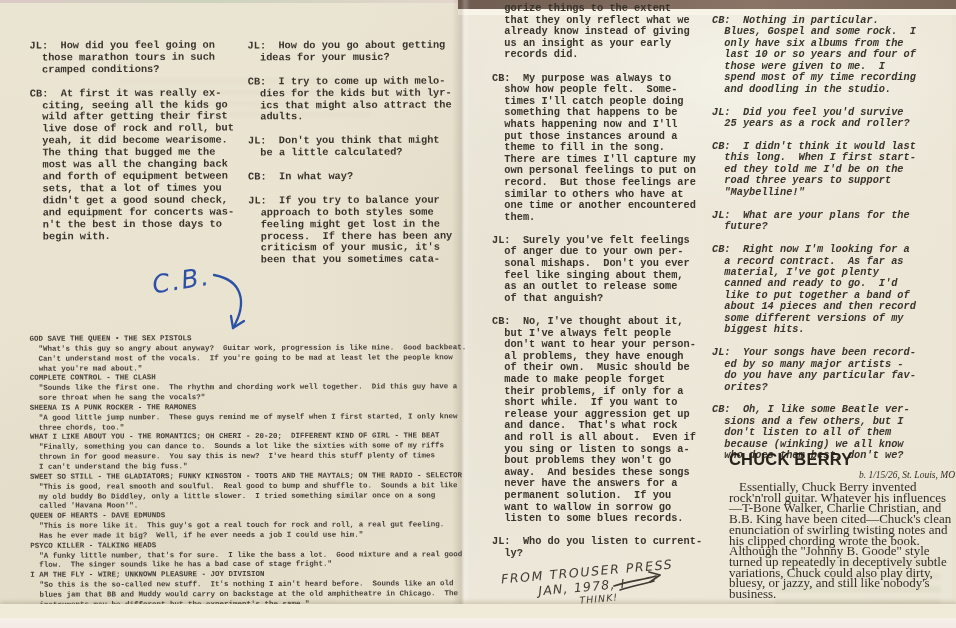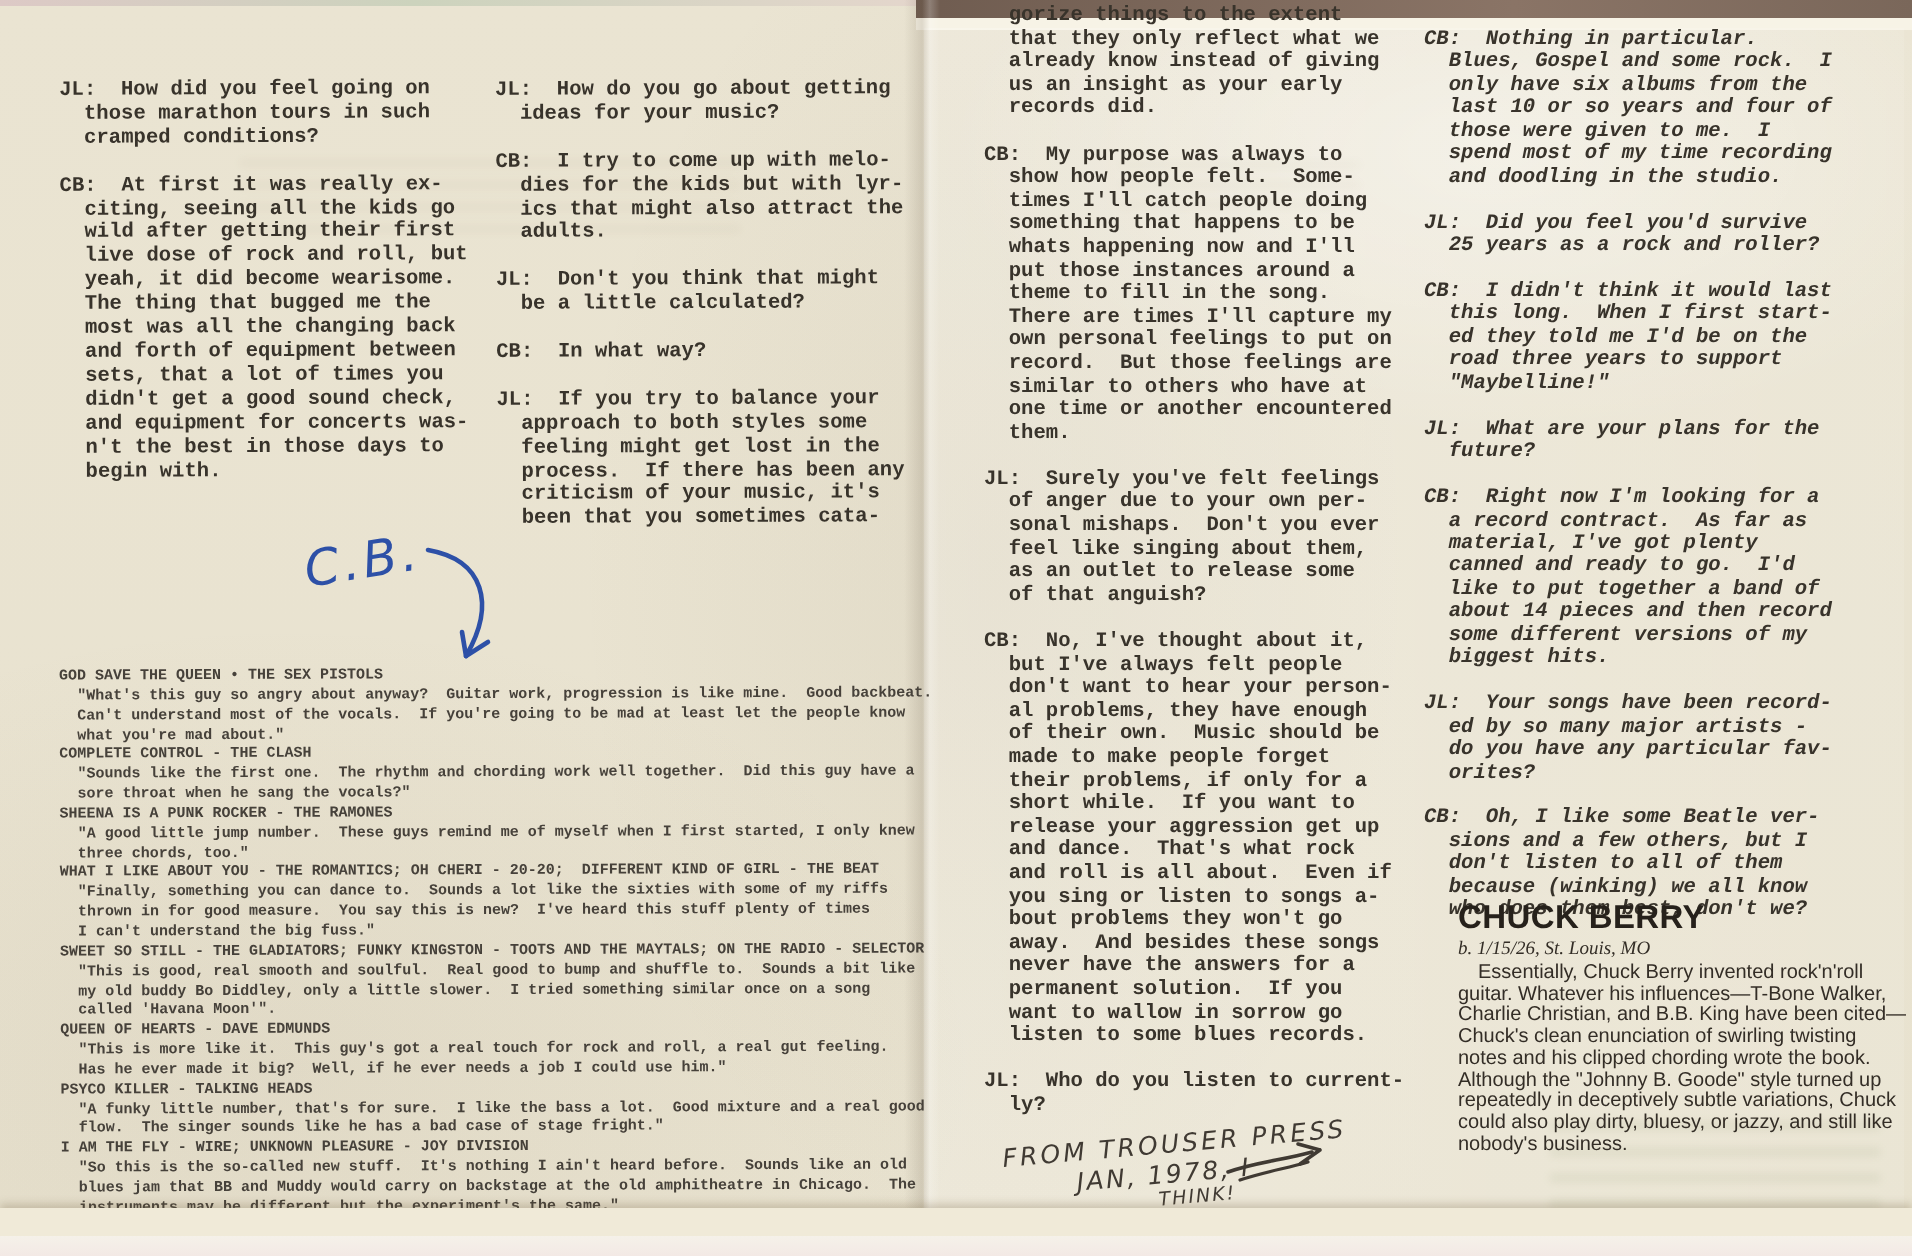--- a/index.html
+++ b/index.html
@@ -46,22 +46,22 @@
     font-family:"DejaVu Sans",sans-serif; font-style:italic; color:#403a33; }
   .src-line1 { font-size:12.5px; letter-spacing:1.6px; }
   .src-line2 { font-size:12.5px; letter-spacing:1.2px; margin-left:36px; }
   .src-line3 { font-size:9.5px;  letter-spacing:1px;   margin-left:76px; }
   .src-arrow { position:absolute; left:612px; top:570px; }
 
   .bio { position:absolute; left:729px; top:450px; width:226px; color:#332d26; }
   .bio-title { font-family:"Liberation Sans",sans-serif; font-weight:bold;
     font-size:16.5px; letter-spacing:.2px; color:#26211b; }
   .bio-birth { font-family:"Liberation Serif",serif; font-style:italic;
-    font-size:9.5px; margin:1px 0 2px 0; }
-  .bio-para { font-family:Liberation Sans, sans-serif; font-size:10px;
+    font-size:9.5px; margin:1px 0 2px 0;text-align:right; }
+  .bio-para { font-family:Liberation Serif, serif; font-size:13px;
     line-height:10.7px; text-indent:10px; }
   .bio-bullet { font-family:"Liberation Serif",serif; font-size:8.8px;
     line-height:10.3px; font-variant:small-caps; padding-left:10px; text-indent:-7px;margin-top:37px; }
 
   .smudge { position:absolute; filter:blur(2px); opacity:.45; pointer-events:none; }
   #smudge1 { left:120px; top:72px; width:250px; height:44px;
     background:repeating-linear-gradient(0deg, rgba(150,140,112,.20) 0 3px, transparent 3px 11px); }
   #smudge2 { left:775px; top:558px; width:165px; height:46px;
     background:repeating-linear-gradient(0deg, rgba(138,152,108,.30) 0 4px, transparent 4px 13px); }
   #smudge3 { left:560px; top:78px; width:120px; height:26px;

